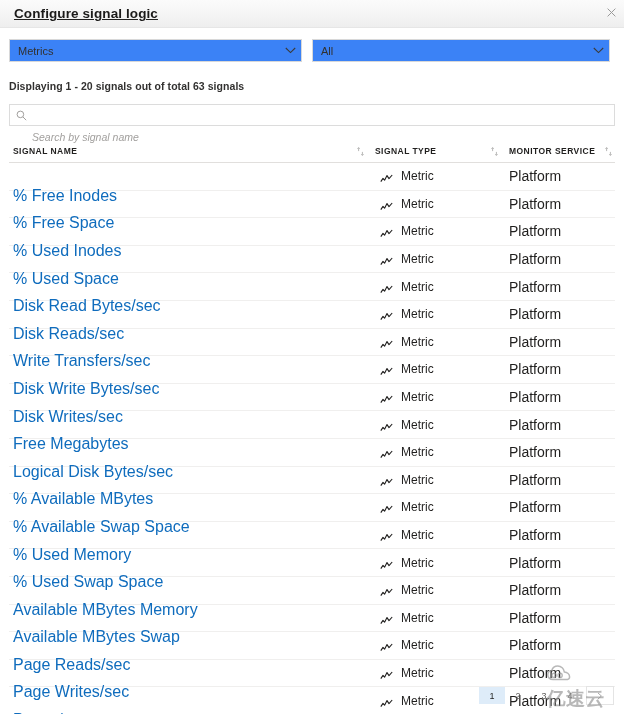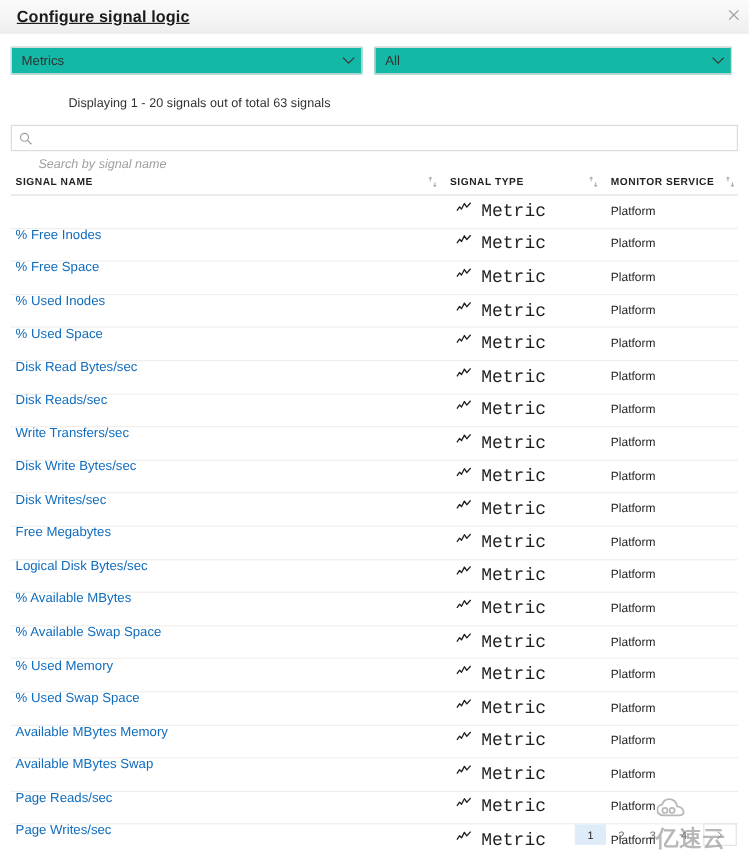--- a/index.html
+++ b/index.html
@@ -55,21 +55,21 @@
   .filters {
     display: flex;
     gap: 10px;
     margin-top: 11px;
   }
   .dropdown {
     position: relative;
     flex: 0 0 291px;
     height: 21px;
     border: 1px solid #d8d8d8;
-    background: #14b8a6;
+    background: #3b82f6;
     display: flex;
     align-items: center;
     cursor: pointer;
   }
   .dropdown.second { flex: 0 0 296px; }
   .dropdown-value {
     font-size: 11px;
     color: #323130;
     padding-left: 8px;
     flex: 1;
@@ -81,24 +81,23 @@
     display: flex;
     align-items: center;
     justify-content: center;
   }
   .chev svg { display: block; }
 
   
   .count-text {
     margin-top: 18px;
     font-size: 10.5px;
-    font-weight: normal;
+    font-weight: bold;
     color: #323130;
     letter-spacing: 0.05px;
-    margin-left: 48px;
   }
 
   
   .searchbox {
     margin-top: 12px;
     height: 20px;
     border: 1px solid #dcdcdc;
     background: #fff;
     display: flex;
     align-items: center;
@@ -168,45 +167,44 @@
 
   .trow {
     display: flex;
     align-items: center;
     height: 26.6px;
     border-bottom: 1px solid #f0efee;
   }
   .cell-name {
     flex: 0 0 362px;
     padding-left: 4px;
-    font-size: 11px;
+    font-size: 16px;
     color: #0f6cbd;
     cursor: pointer;
     white-space: nowrap;
     margin-top: 39px;
   }
   .cell-type {
     flex: 0 0 134px;
     display: flex;
-    align-items: flex-start;
-    font-size: 15px;
+    align-items: flex-end;
+    font-size: 12px;
     color: #201f1e;
-    font-family: Liberation Mono, monospace;
   }
   .metric-icon {
     width: 22px;
     display: flex;
     align-items: center;
     justify-content: center;
     margin-right: 4px;
   }
   .metric-icon svg { display: block; }
   .cell-mon {
     flex: 1 1 auto;
-    font-size: 10px;
+    font-size: 14px;
     color: #201f1e;
   }
 
   
   .pagination {
     position: absolute;
     right: 10px;
     bottom: 9px;
     display: flex;
     align-items: center;

